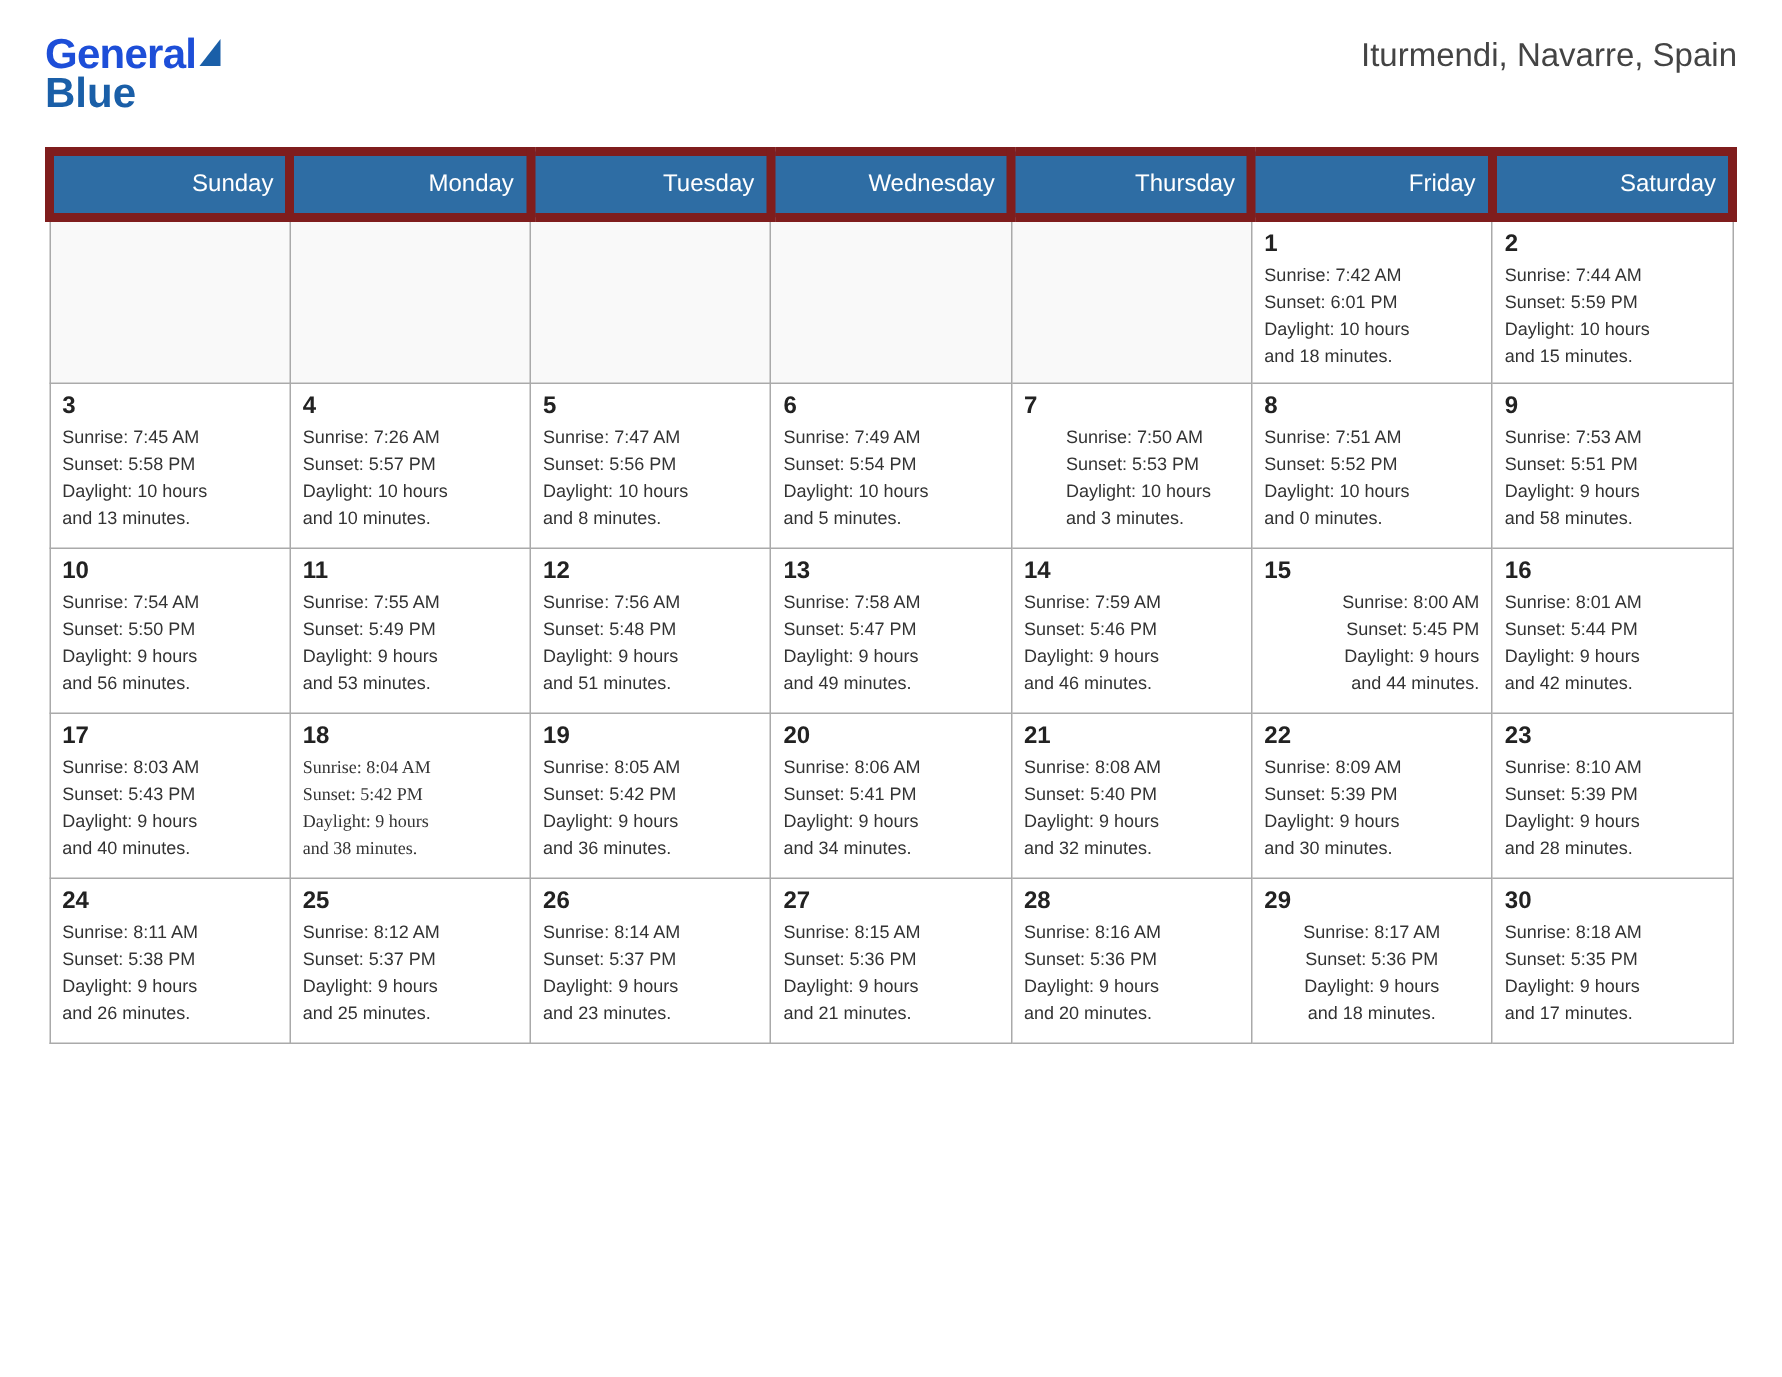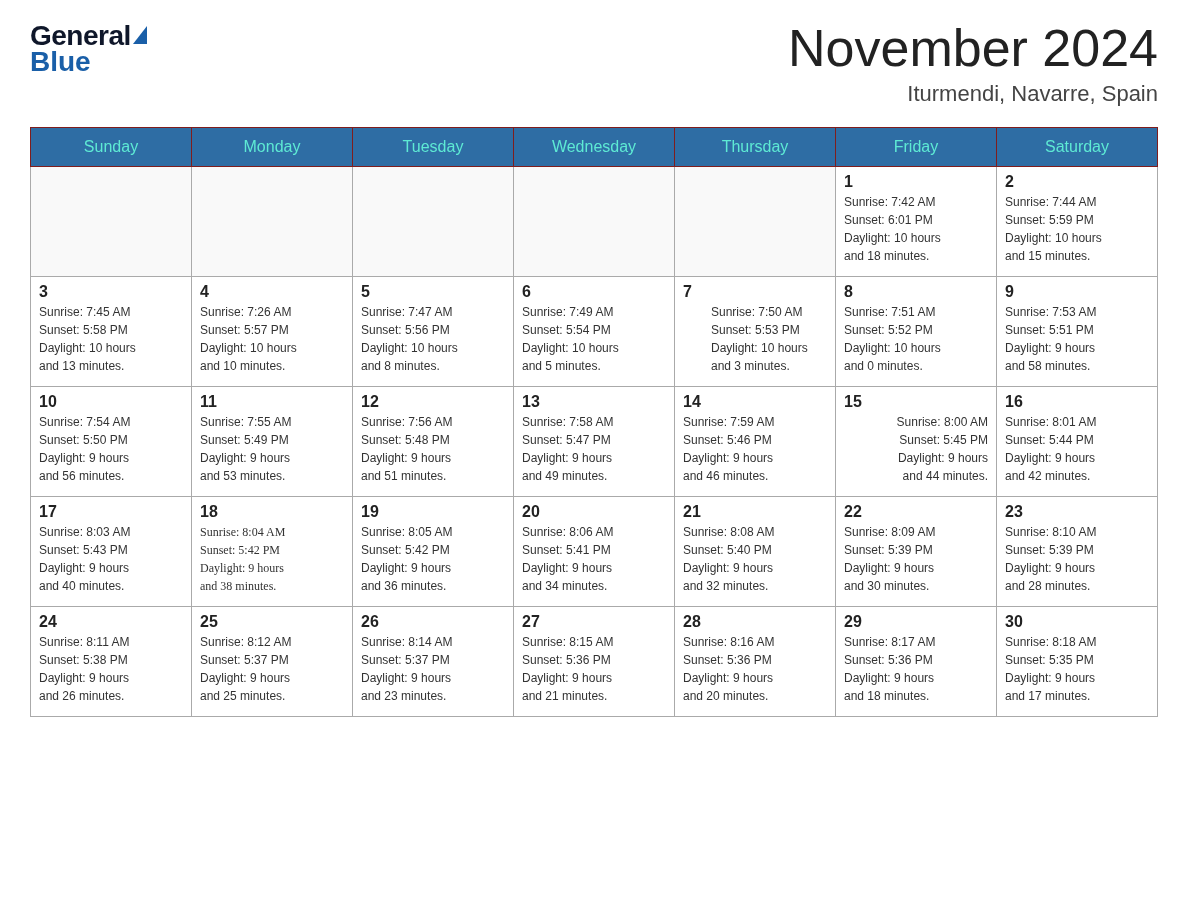--- a/index.html
+++ b/index.html
@@ -21,21 +21,21 @@
       flex-direction: column;
       align-items: flex-start;
     }
     .logo-top {
       display: flex;
       align-items: center;
     }
     .logo-general {
       font-size: 28px;
       font-weight: bold;
-      color: #0f172a;
+      color: #1d4ed8;
       letter-spacing: -0.5px;
     }
     .logo-triangle {
       width: 0;
       height: 0;
       border-left: 14px solid transparent;
       border-bottom: 18px solid #1a5fa8;
       margin-left: 2px;
       margin-bottom: 2px;
     }
@@ -59,26 +59,26 @@
       color: #444;
       margin-top: 4px;
     }
     .calendar {
       width: 100%;
       border-collapse: collapse;
       border: 1px solid #999;
     }
     .calendar th {
       background-color: #2e6da4;
-      color: #5eead4;
+      color: #ffffff;
       font-size: 16px;
       font-weight: normal;
       padding: 10px 8px;
-      border: 1px solid #7f1d1d;
-      text-align: center;
+      border: 6px solid #7f1d1d;
+      text-align: right;
     }
     .calendar td {
       border: 1px solid #aaa;
       vertical-align: top;
       padding: 6px 8px;
       width: calc(100% / 7);
       min-height: 110px;
       height: 110px;
     }
     .day-num {
@@ -101,21 +101,20 @@
 
 <div class="header">
   <div class="logo">
     <div class="logo-top">
       <span class="logo-general">General</span>
       <span class="logo-triangle"></span>
     </div>
     <span class="logo-sub">Blue</span>
   </div>
   <div class="title-block">
-    <div class="month-title">November 2024</div>
     <div class="location">Iturmendi, Navarre, Spain</div>
   </div>
 </div>
 
 <table class="calendar">
   <thead>
     <tr>
     <th>Sunday</th>
         <th>Monday</th>
         <th>Tuesday</th>
@@ -331,21 +330,21 @@
         </td>
         <td>
           <div class="day-num">28</div>
           <div class="day-info" style="white-space: pre-line;">Sunrise: 8:16 AM
 Sunset: 5:36 PM
 Daylight: 9 hours
 and 20 minutes.</div>
         </td>
         <td>
           <div class="day-num">29</div>
-          <div class="day-info" style="white-space: pre-line;">Sunrise: 8:17 AM
+          <div class="day-info" style="white-space: pre-line; text-align: center;">Sunrise: 8:17 AM
 Sunset: 5:36 PM
 Daylight: 9 hours
 and 18 minutes.</div>
         </td>
         <td>
           <div class="day-num">30</div>
           <div class="day-info" style="white-space: pre-line;">Sunrise: 8:18 AM
 Sunset: 5:35 PM
 Daylight: 9 hours
 and 17 minutes.</div>

